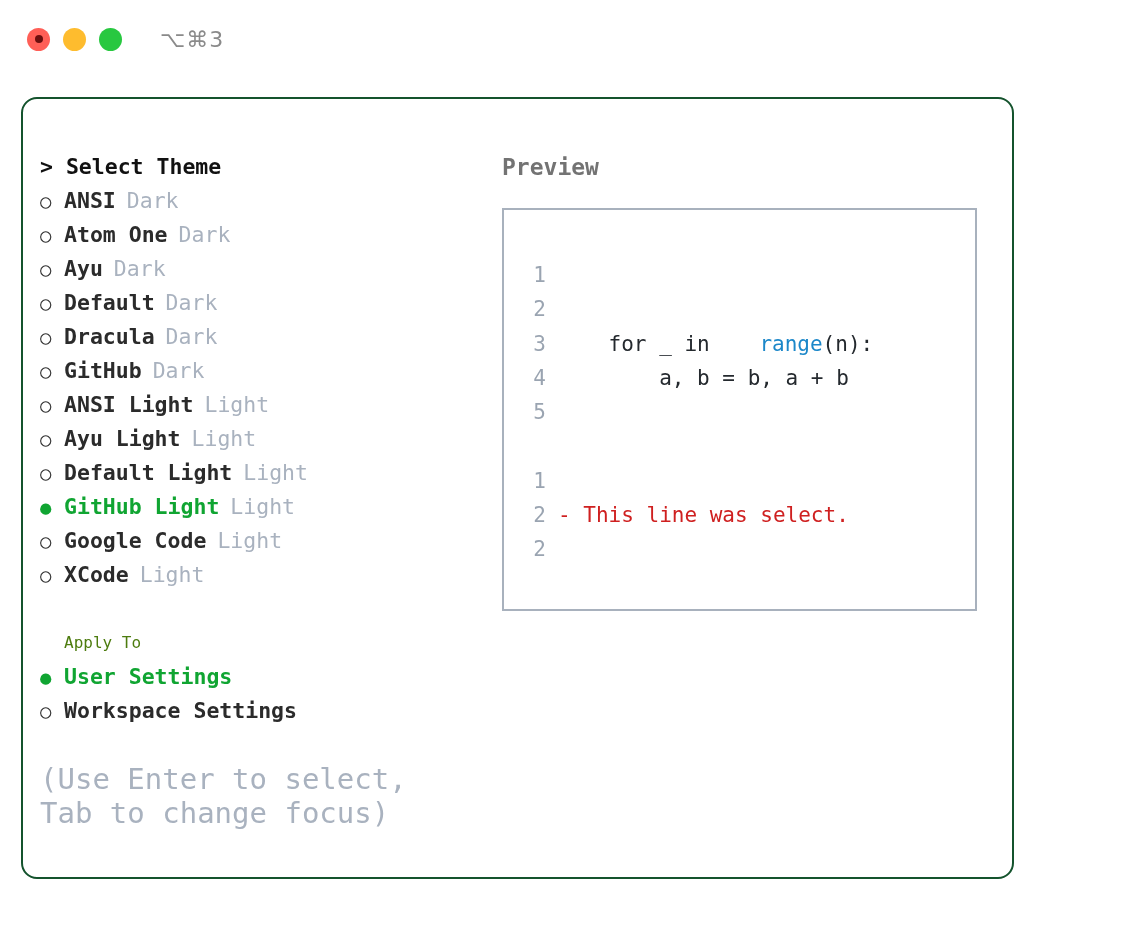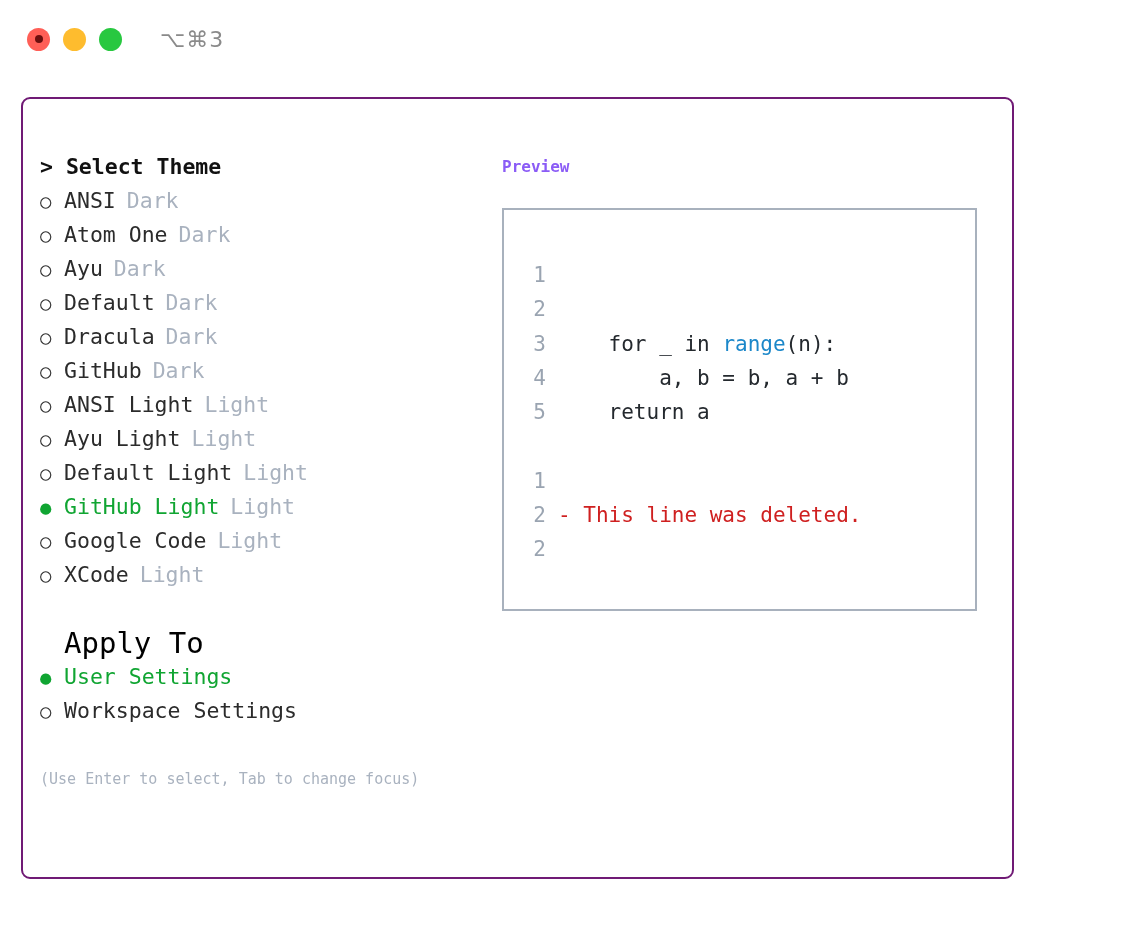--- a/index.html
+++ b/index.html
@@ -68,22 +68,22 @@
     white-space: nowrap;
   }
 
   
   .panel {
     position: absolute;
     left: 21px;
     top: 97px;
     width: 993px;
     height: 782px;
-    border: 2px solid #701a75;
-    border-radius: 9px;
+    border: 2px solid #14532d;
+    border-radius: 16px;
     box-sizing: border-box;
     background: #ffffff;
   }
 
   .panel-inner {
     position: relative;
     width: 100%;
     height: 100%;
   }
 
@@ -111,57 +111,57 @@
     line-height: 34px;
     white-space: pre;
   }
   .opt-marker {
     width: 24px;
     flex: 0 0 24px;
     color: #333333;
     font-size: 19px;
   }
   .opt-row.selected .opt-marker { color: #10a532; }
-  .opt-label { color: #2b2b2b; }
+  .opt-label { color: #2b2b2b; font-weight: bold; }
   .opt-row.selected .opt-label { color: #10a532; }
   .opt-tag {
     color: #a9b2bf;
     margin-left: 11px;
   }
 
   .group-head {
-    font-size: 29px;
-    color: #000000;
+    font-size: 16px;
+    color: #4d7c0f;
     line-height: 34px;
     padding-left: 24px;
     white-space: pre;
   }
 
   .spacer-row { height: 34px; }
 
   .hint {
     margin-top: 34px;
-    font-size: 15px;
+    font-size: 29px;
     line-height: 34px;
     color: #a9b2bf;
     width: 400px;
     white-space: pre-wrap;
   }
 
   
   .right-col {
     position: absolute;
     left: 479px;
     top: 51px;
     width: 470px;
   }
   .preview-title {
-    font-size: 16px;
+    font-size: 23px;
     font-weight: bold;
-    color: #8b5cf6;
+    color: #737373;
     line-height: 34px;
     white-space: pre;
   }
 
   .code-box {
     margin-top: 24px;
     width: 475px;
     height: 403px;
     border: 2px solid #a8b1bd;
     box-sizing: border-box;
@@ -180,21 +180,21 @@
     width: 26px;
     flex: 0 0 26px;
     text-align: right;
     color: #9aa4b1;
     margin-right: 12px;
   }
   .code-text { color: #24292e; }
 
   .tok-fn    { color: #9b1c1c; }
   .tok-num   { color: #0c8a6a; }
-  .tok-call  { color: #1b87c9; }
+  .tok-call  { color: #1b87c9; margin-left: 37px; }
 
   .gap-line { height: 34.3px; }
 
   .diff-ctx { color: #8a8a8a; }
   .diff-del { color: #cf2020; }
   .diff-add { color: #12b516; }
 </style>
 </head>
 <body>
 
@@ -243,26 +243,26 @@
       </div>
 
       <div class="right-col">
         <div class="preview-title">Preview</div>
         <div class="code-box">
           <div id="code-lines">
               <div class="code-line"><span class="ln">1</span></div>
               <div class="code-line"><span class="ln">2</span></div>
               <div class="code-line"><span class="ln">3</span><span><span class="code-text">    for _ in </span><span class="tok-call">range</span><span class="code-text">(n):</span></span></div>
               <div class="code-line"><span class="ln">4</span><span><span class="code-text">        a, b = b, a + b</span></span></div>
-              <div class="code-line"><span class="ln">5</span><span><span class="code-text">    return a</span></span></div>
+              <div class="code-line"><span class="ln">5</span></div>
             </div>
           <div class="gap-line"></div>
           <div id="diff-lines">
               <div class="code-line"><span class="ln">1</span></div>
-              <div class="code-line"><span class="ln">2</span><span class="diff-del">- This line was deleted.</span></div>
+              <div class="code-line"><span class="ln">2</span><span class="diff-del">- This line was select.</span></div>
               <div class="code-line"><span class="ln">2</span></div>
             </div>
         </div>
       </div>
 
     </div>
   </div>
 </div>
 
 </body></html>

